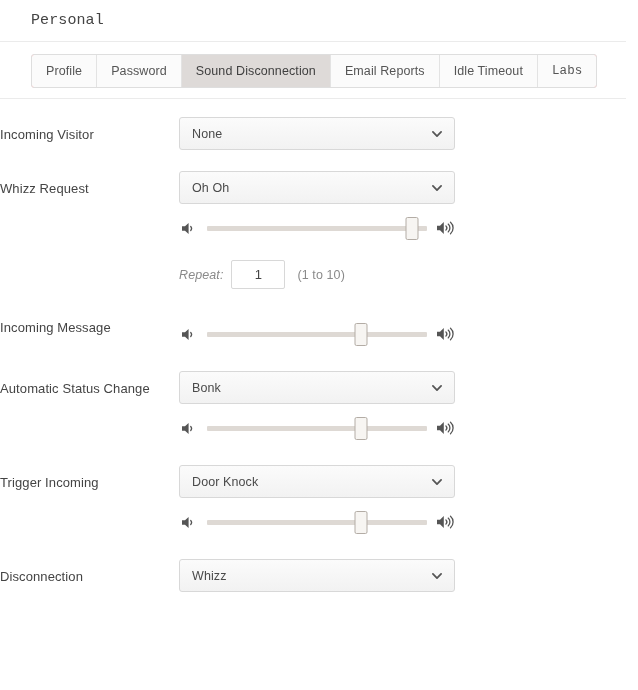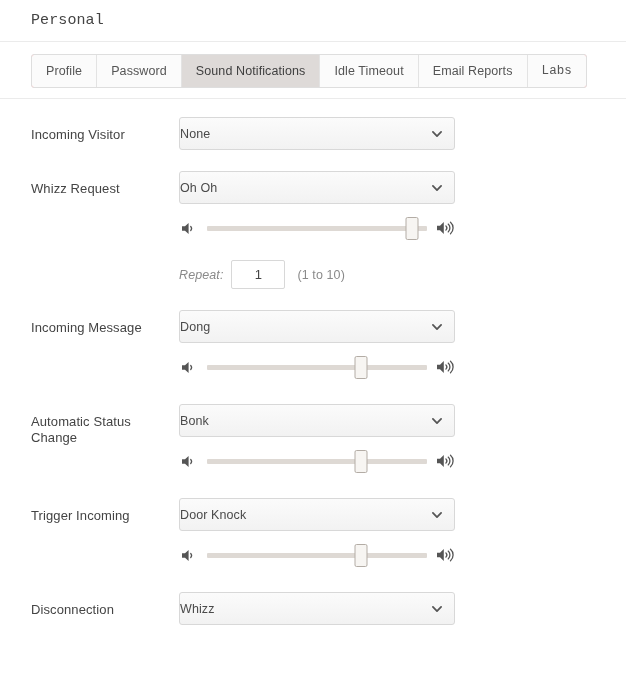--- a/index.html
+++ b/index.html
@@ -77,21 +77,20 @@
     padding-top: 18px;
   }
   .row {
     display: flex;
     align-items: flex-start;
     min-height: 0;
   }
   .row-label {
     width: 179px;
     box-sizing: border-box;
-    padding-left: 31px;
     padding-top: 10px;
     font-size: 13px;
     color: #444444;
     line-height: 16px;
     letter-spacing: 0.1px;
   }
   .row-control {
     flex: 1;
   }
 
@@ -99,20 +98,21 @@
   .select {
     position: relative;
     width: 276px;
     height: 33px;
     box-sizing: border-box;
     background: linear-gradient(to bottom, #fbfbfb 0%, #f2f2f2 100%);
     border: 1px solid #d8d8d8;
     border-radius: 3px;
     display: flex;
     align-items: center;
+    padding-left: 12px;
     font-size: 12.5px;
     color: #4a4a4a;
     cursor: pointer;
     letter-spacing: 0.1px;
   }
   .select .chev {
     position: absolute;
     right: 12px;
     top: 50%;
     transform: translateY(-50%);
@@ -211,23 +211,23 @@
 <body>
 
 <div class="page-header">
   <div class="page-title">Personal</div>
 </div>
 
 <div class="tabs-wrap">
   <div class="tabs">
     <div class="tab">Profile</div>
     <div class="tab">Password</div>
-    <div class="tab active">Sound Notifications</div>
+    <div class="tab active">Sound Disconnection</div>
+    <div class="tab">Email Reports</div>
     <div class="tab">Idle Timeout</div>
-    <div class="tab">Email Reports</div>
     <div class="tab">Labs</div>
   </div>
 </div>
 
 <div class="form">
 
   <div class="row">
     <div class="row-label">Incoming Visitor</div>
     <div class="row-control">
       <div class="select">
@@ -282,28 +282,20 @@
         <span class="repeat-hint">(1 to 10)</span>
       </div>
     </div>
   </div>
 
   <div class="spacer-lg"></div>
 
   <div class="row">
     <div class="row-label">Incoming Message</div>
     <div class="row-control">
-      <div class="select">
-        <span>Dong</span>
-        <span class="chev">
-          <svg width="11" height="8" viewBox="0 0 11 8">
-              <path d="M1 1.6 L5.5 6.3 L10 1.6" fill="none" stroke="#555555" stroke-width="1.9" stroke-linecap="round" stroke-linejoin="round"></path>
-            </svg>
-        </span>
-      </div>
       <div class="slider-row">
         <span class="spk">
           <svg width="17" height="15" viewBox="0 0 17 15">
             <path d="M1 5.3 H4 L7.6 1.9 V13.1 L4 9.7 H1 Z" fill="#555555"></path>
             <path d="M9.7 5.4 A3.2 3.2 0 0 1 9.7 9.6" fill="none" stroke="#555555" stroke-width="1.3" stroke-linecap="round"></path>
           </svg>
         </span>
         <div class="slider">
           <div class="track"></div>
           <div class="handle" style="left:70%"></div>

